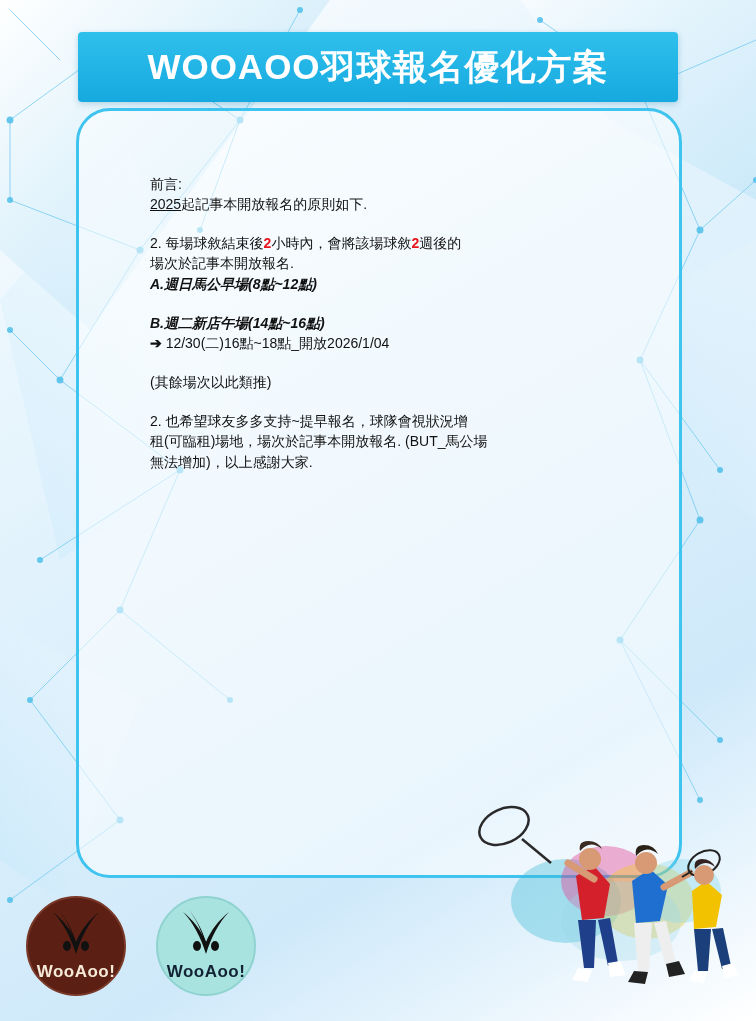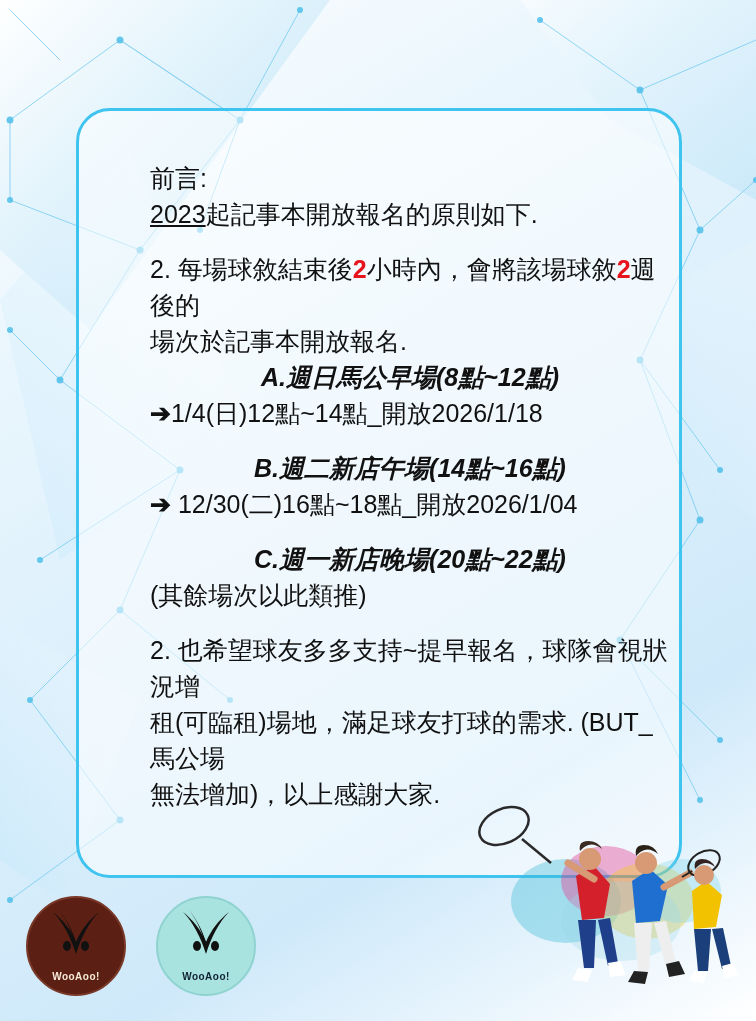--- a/index.html
+++ b/index.html
@@ -64,43 +64,42 @@
     border: 3px solid #3fc3ef;
     border-radius: 34px;
     background: rgba(255,255,255,0.55);
     box-sizing: border-box;
   }
 
   
   .body-text {
     position: absolute;
     left: 150px;
-    top: 160px;
+    top: 174px;
     width: 520px;
     color: #111111;
-    font-size: 25px;
+    font-size: 14px;
     line-height: 1.44;
   }
   .body-text p {
     margin: 0;
   }
   .gap {
     height: 19px;
   }
   .u {
     text-decoration: underline;
   }
   .red {
     color: #e8141b;
     font-weight: bold;
   }
   .bi {
     font-weight: bold;
     font-style: italic;
-    text-align: center;
   }
   .b {
     font-weight: bold;
   }
   .arrow {
     font-weight: bold;
   }
 
   
   .logo {
@@ -125,21 +124,21 @@
     border: 2px solid #8fd3d0;
   }
   .logo svg {
     position: absolute;
     left: 50%;
     top: 10px;
     transform: translateX(-50%);
   }
   .logo-word {
     position: relative;
-    font-size: 10px;
+    font-size: 17px;
     font-weight: bold;
     letter-spacing: 0.5px;
     margin-bottom: 12px;
   }
   .logo-1 .logo-word { color: #f5e9d8; }
   .logo-2 .logo-word { color: #123; }
 
   
   .players {
     position: absolute;
@@ -213,50 +212,51 @@
         <circle cx="620" cy="640" r="3.5"></circle>
       <circle cx="720" cy="740" r="3"></circle>
         <circle cx="700" cy="800" r="3"></circle>
       <circle cx="756" cy="180" r="3"></circle>
         <circle cx="720" cy="470" r="3"></circle>
       <circle cx="200" cy="230" r="3"></circle>
         <circle cx="540" cy="20" r="3"></circle>
     </g>
   </svg>
 
+  <div class="title-banner">
+    <div class="title-text">WOOAOO羽球報名優化方案</div>
+  </div>
 
   <div class="content-panel"></div>
 
   <div class="body-text">
 
     <p>前言:</p>
-    <p><span class="u">2023</span><span>起記事本開放報名的原則如下.</span></p>
+    <p><span class="u">2025</span><span>起記事本開放報名的原則如下.</span></p>
 
     <div class="gap"></div>
 
     <p><span>2. 每場球敘結束後</span><span class="red">2</span><span>小時內，會將該場球敘</span><span class="red">2</span><span>週後的</span></p>
     <p>場次於記事本開放報名.</p>
 
     <p class="bi">A.週日馬公早場(8點~12點)</p>
-    <p><span class="arrow">➔</span><span>1/4(日)12點~14點_開放2026/1/18</span></p>
 
     <div class="gap"></div>
 
     <p class="bi">B.週二新店午場(14點~16點)</p>
     <p><span class="arrow">➔</span>&nbsp;<span>12/30(二)16點~18點_開放2026/1/04</span></p>
 
     <div class="gap"></div>
 
-    <p class="bi">C.週一新店晚場(20點~22點)</p>
     <p>(其餘場次以此類推)</p>
 
     <div class="gap"></div>
 
     <p>2. 也希望球友多多支持~提早報名，球隊會視狀況增</p>
-    <p>租(可臨租)場地，滿足球友打球的需求. (BUT_馬公場</p>
+    <p>租(可臨租)場地，場次於記事本開放報名. (BUT_馬公場</p>
     <p>無法增加)，以上感謝大家.</p>
   </div>
 
   <svg class="players" viewBox="0 0 300 250">
     <g opacity="0.85">
       <ellipse cx="110" cy="130" rx="55" ry="42" fill="#3fbcd8" opacity="0.45"></ellipse>
       <ellipse cx="150" cy="110" rx="45" ry="35" fill="#e0338a" opacity="0.45"></ellipse>
       <ellipse cx="190" cy="130" rx="48" ry="38" fill="#f2c200" opacity="0.40"></ellipse>
       <ellipse cx="225" cy="120" rx="40" ry="32" fill="#7ad4e8" opacity="0.40"></ellipse>
       <ellipse cx="165" cy="150" rx="60" ry="40" fill="#8ad1e6" opacity="0.30"></ellipse>

